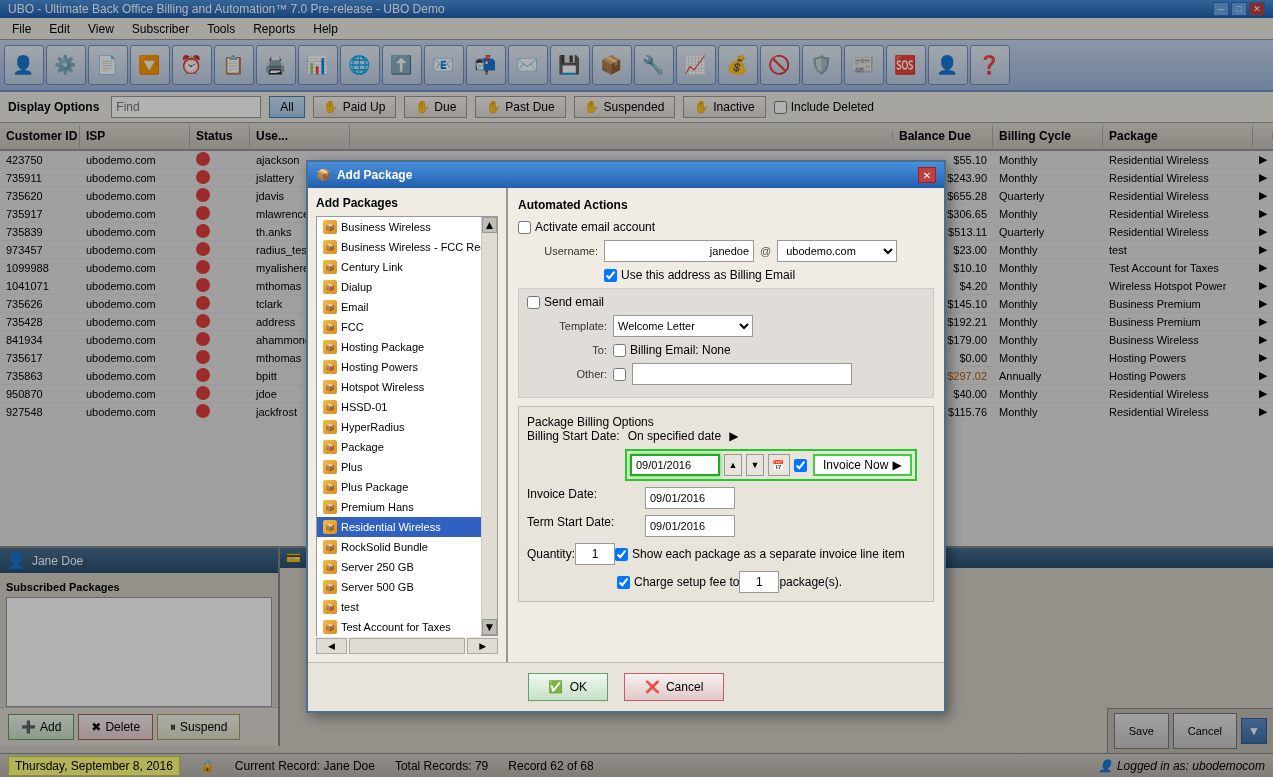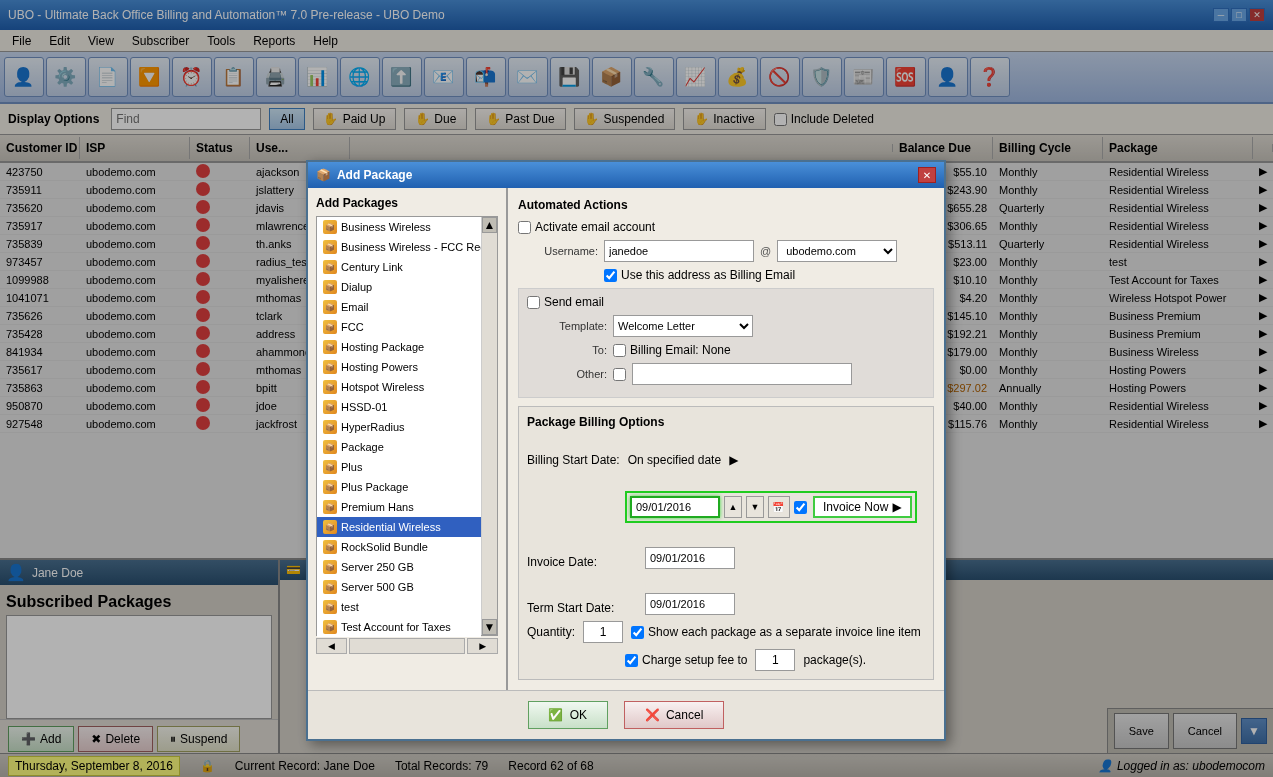--- a/index.html
+++ b/index.html
@@ -1,19 +1,19 @@
 <!DOCTYPE html>
 <html><head>
   <meta charset="utf-8">
   <style>
     * { box-sizing: border-box; margin: 0; padding: 0; font-family: 'Segoe UI', Tahoma, Arial, sans-serif; font-size: 12px; }
     body { background: #d4d0c8; overflow: hidden; width: 1273px; height: 777px; }
     
     
-    .title-bar { background: linear-gradient(to bottom, #4a90d9, #2060b0); color: white; height: 30px; display: flex; align-items: center; padding: 0 8px; justify-content: space-between; }
+    .title-bar { background: linear-gradient(to bottom, #4a90d9, #2060b0); color: white; height: 18px; display: flex; align-items: center; padding: 0 8px; justify-content: space-between; }
     .title-bar-controls { display: flex; gap: 2px; }
     .title-bar-btn { background: #6aa8e8; border: 1px solid #3070c0; color: white; width: 16px; height: 14px; font-size: 9px; cursor: pointer; display: flex; align-items: center; justify-content: center; }
     
     
     .menu-bar { background: #f0ece4; border-bottom: 1px solid #999; height: 22px; display: flex; align-items: center; padding: 0 4px; gap: 2px; }
     .menu-item { padding: 2px 8px; cursor: pointer; font-size: 12px; }
     
     
     .toolbar { background: linear-gradient(to bottom, #c8d8f0, #a0b8e0); border-bottom: 2px solid #7090c0; height: 52px; display: flex; align-items: center; padding: 2px 4px; gap: 2px; flex-wrap: wrap; }
     .toolbar-btn { width: 40px; height: 40px; background: linear-gradient(to bottom, #e8f0f8, #c0d0e8); border: 1px solid #7090c0; border-radius: 3px; cursor: pointer; display: flex; align-items: center; justify-content: center; font-size: 18px; }
@@ -62,37 +62,37 @@
     .pkg-icon { width: 14px; height: 14px; background: linear-gradient(135deg, #f0c040, #e08820); border-radius: 2px; display: inline-flex; align-items: center; justify-content: center; font-size: 8px; flex-shrink: 0; }
     
     
     .dialog-right { flex: 1; padding: 10px; }
     
     
     .section-title { font-weight: bold; margin-bottom: 8px; font-size: 12px; }
     .form-row { display: flex; align-items: center; gap: 6px; margin-bottom: 6px; }
     .form-label { width: 80px; text-align: right; font-size: 11px; color: #333; }
     .form-input { height: 22px; border: 1px solid #999; padding: 2px 4px; font-size: 11px; }
-    .form-input-wide { width: 150px; }
+    .form-input-wide { width: 150px; text-align: right; }
     .at-sign { font-size: 11px; color: #555; }
     .domain-select { height: 22px; border: 1px solid #999; background: white; padding: 2px 4px; font-size: 11px; width: 120px; }
     .checkbox-label { display: flex; align-items: center; gap: 4px; font-size: 11px; cursor: pointer; }
     
     
     .billing-section { background: #e8e4dc; border: 1px solid #bbb; padding: 8px; margin-top: 8px; }
-    .billing-section-title { font-weight: bold; }
-    .billing-row { display: flex; align-items: flex-end; gap: 8px; margin-bottom: 6px; font-size: 11px; margin-top: 24px; }
+    .billing-section-title { font-weight: normal; }
+    .billing-row { display: flex; align-items: flex-start; gap: 8px; margin-bottom: 6px; font-size: 11px; }
     .billing-date-input { height: 22px; border: 2px solid #40cc40; background: white; padding: 2px 4px; width: 90px; font-size: 11px; }
     .billing-date-input.highlighted { border: 2px solid #20aa20; box-shadow: 0 0 4px #40dd40; }
     .billing-date-small { height: 22px; border: 1px solid #999; background: white; padding: 2px 4px; width: 90px; font-size: 11px; }
     .invoice-checkbox { margin-right: 2px; }
     .invoice-now-btn { height: 22px; padding: 0 8px; background: white; border: 2px solid #40cc40; cursor: pointer; font-size: 11px; display: flex; align-items: center; gap: 4px; }
     .date-group { border: 2px solid #20cc20; padding: 3px; display: flex; align-items: center; gap: 4px; }
     
-    .qty-row { display: flex; align-items: center; gap: 8px; margin-top: 6px; font-size: 11px; }
+    .qty-row { display: flex; align-items: center; margin-top: 6px; font-size: 11px; }
     .qty-input { width: 40px; height: 22px; border: 1px solid #999; text-align: center; }
     
     
     .dialog-footer { display: flex; justify-content: center; gap: 16px; padding: 10px; border-top: 1px solid #bbb; background: #e8e4dc; }
     .btn-ok { height: 28px; padding: 0 20px; background: linear-gradient(to bottom, #f0f8f0, #c8e0c8); border: 1px solid #60a060; cursor: pointer; display: flex; align-items: center; gap: 6px; font-size: 12px; }
     .btn-cancel { height: 28px; padding: 0 20px; background: linear-gradient(to bottom, #f8f0f0, #e0c8c8); border: 1px solid #c06060; cursor: pointer; display: flex; align-items: center; gap: 6px; font-size: 12px; }
     
     
     .template-select { height: 22px; width: 140px; border: 1px solid #999; background: white; font-size: 11px; }
     
@@ -357,21 +357,21 @@
         </div>
     </div>
   </div>
 
   <div style="display:flex;background:#d4d0c8;border-top:2px solid #888;height:200px;">
     <div style="width:280px;border-right:2px solid #888;display:flex;flex-direction:column;">
       <div class="customer-info-header">
         <span style="font-size:16px;">👤</span>
         <span>Jane Doe</span>
       </div>
-      <div style="padding:4px 6px;font-weight:bold;font-size:16px;">Subscribed Packages</div>
+      <div style="padding:4px 6px;font-weight:bold;font-size:11px;">Subscribed Packages</div>
       <div style="margin:0 6px;flex:1;background:white;border:1px solid #999;"></div>
       <div class="bottom-actions">
         <button class="action-btn action-btn-add">
           <span>➕</span>
           <span>Add</span>
         </button>
         <button class="action-btn action-btn-del">
           <span>✖</span>
           <span>Delete</span>
         </button>

